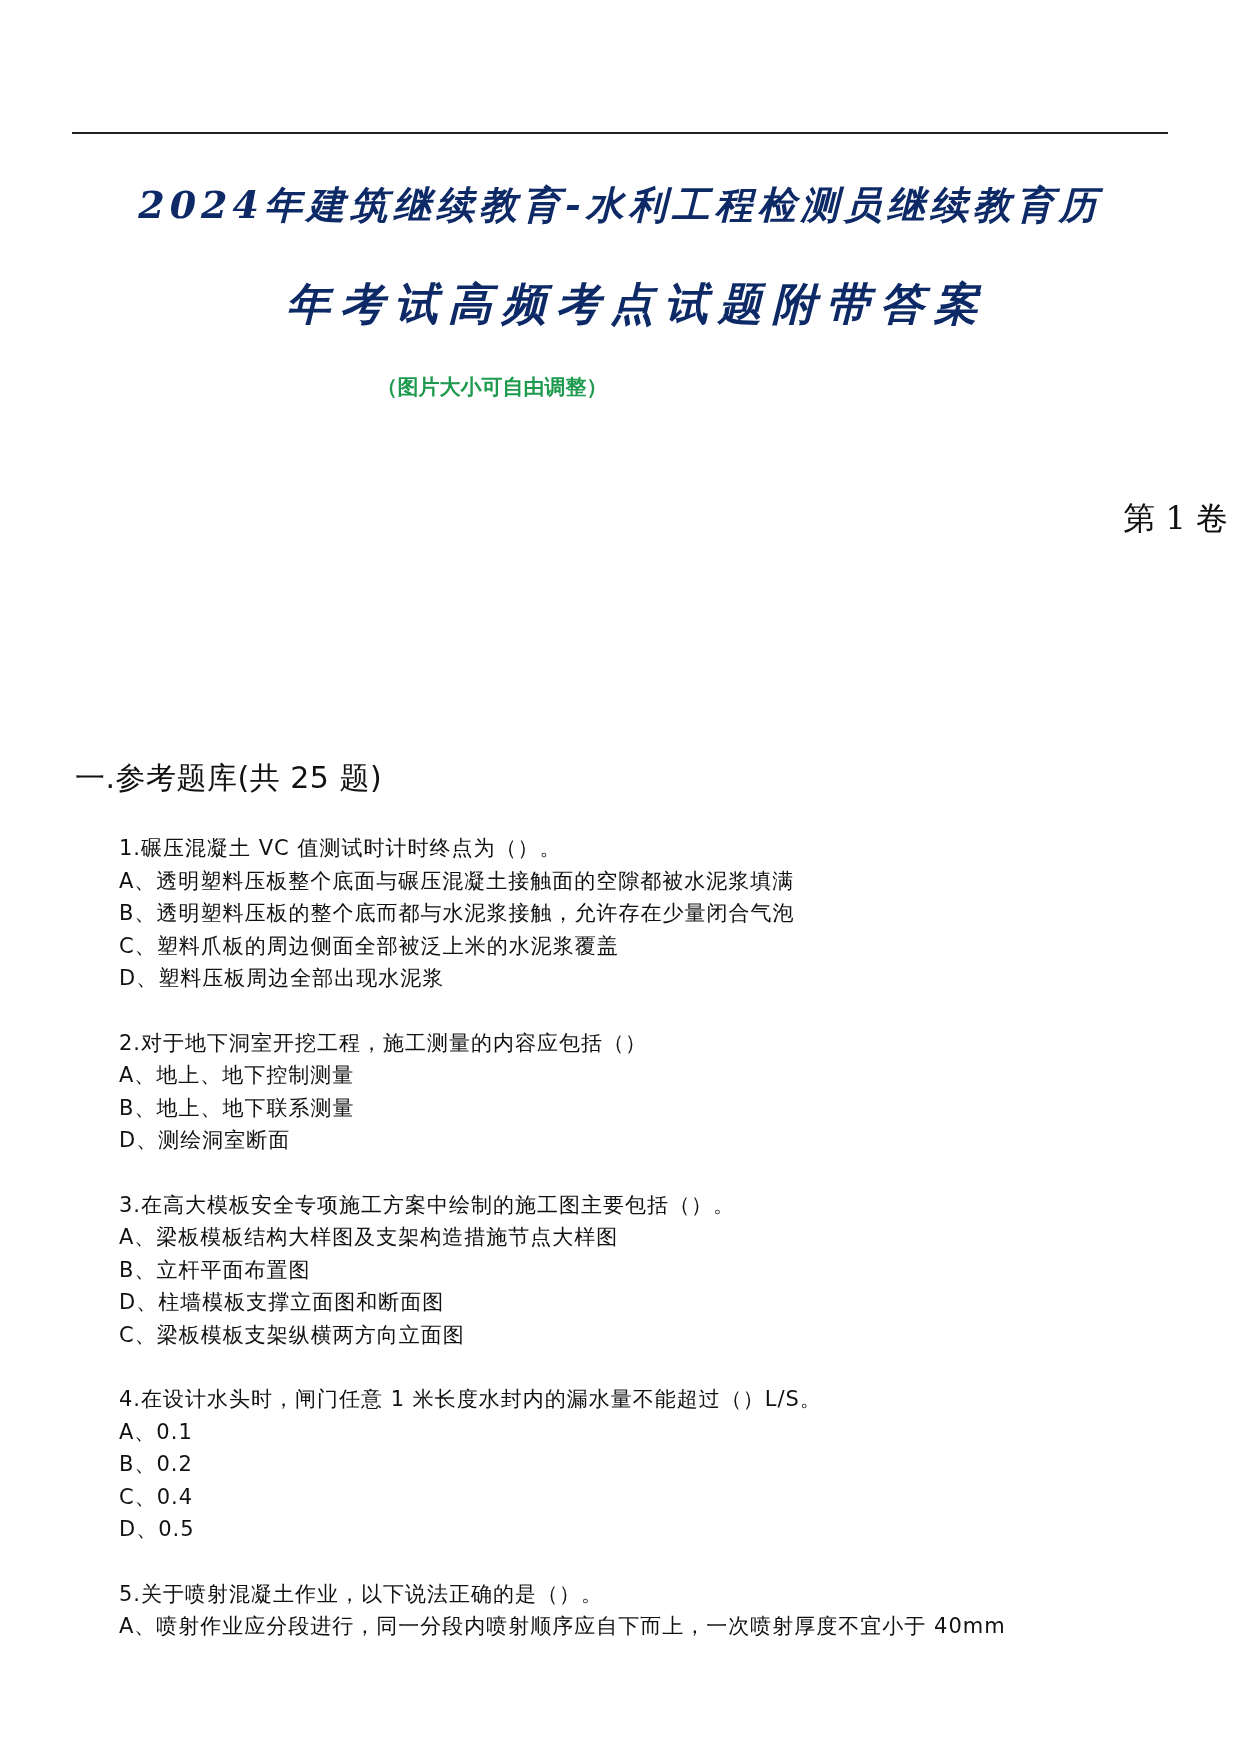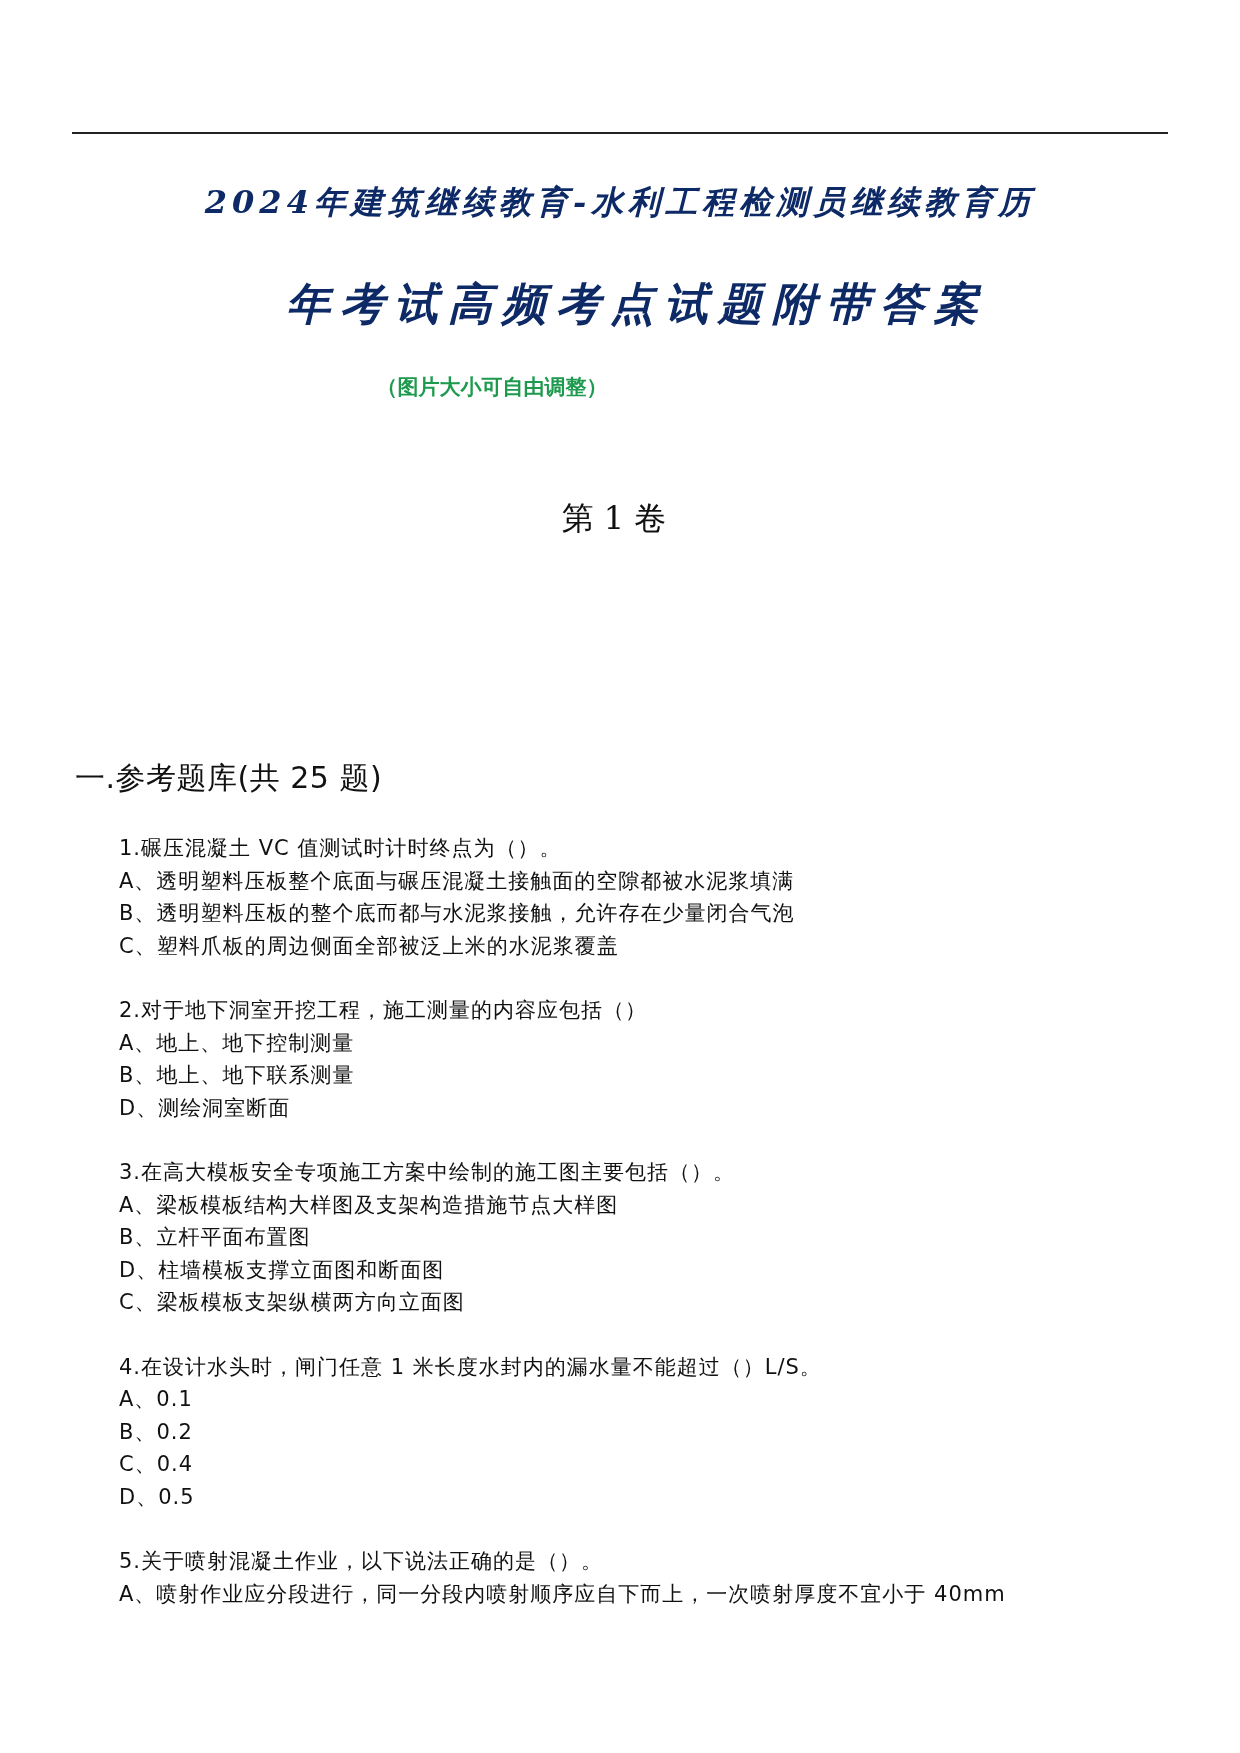--- a/index.html
+++ b/index.html
@@ -30,40 +30,40 @@
       text-align: center;
       font-family: "DejaVu Serif", serif;
       font-weight: bold;
       font-style: italic;
       color: #0d2a66;
       font-size: 44px;
       letter-spacing: 7px;
       white-space: nowrap;
       line-height: 1;
     }
-    .title-line.l1 { top: 186px; letter-spacing: 5px; font-size: 32px; }
+    .title-line.l1 { top: 186px; letter-spacing: 5px; font-size: 38px; }
     .title-line.l2 { top: 282px; letter-spacing: 10px; padding-left: 17px; }
     .subtitle {
       position: absolute;
       left: 0;
       top: 377px;
       width: 984px;
       text-align: center;
       font-family: "DejaVu Sans", sans-serif;
       font-weight: bold;
       font-size: 21px;
       color: #1d9a4e;
       line-height: 1;
     }
     .volume {
       position: absolute;
       left: 0;
       top: 502px;
       width: 1228px;
-      text-align: center;
+      text-align: right;
       font-family: "DejaVu Serif", serif;
       font-size: 32px;
       color: #111111;
       line-height: 1;
     }
     .content {
       position: absolute;
       left: 75px;
       top: 760px;
       width: 1100px;
@@ -98,20 +98,21 @@
 <div class="volume">第 1 卷</div>
 
 <div class="content">
   <div class="section-heading">一.参考题库(共 25 题)</div>
 
   <div class="question">
     <div class="q-line">1.碾压混凝土 VC 值测试时计时终点为（）。</div>
     <div class="q-line">A、透明塑料压板整个底面与碾压混凝土接触面的空隙都被水泥浆填满</div>
     <div class="q-line">B、透明塑料压板的整个底而都与水泥浆接触，允许存在少量闭合气泡</div>
     <div class="q-line">C、塑料爪板的周边侧面全部被泛上米的水泥浆覆盖</div>
+    <div class="q-line">D、塑料压板周边全部出现水泥浆</div>
   </div>
 
   <div class="question">
     <div class="q-line">2.对于地下洞室开挖工程，施工测量的内容应包括（）</div>
     <div class="q-line">A、地上、地下控制测量</div>
     <div class="q-line">B、地上、地下联系测量</div>
     <div class="q-line">D、测绘洞室断面</div>
   </div>
 
   <div class="question">

